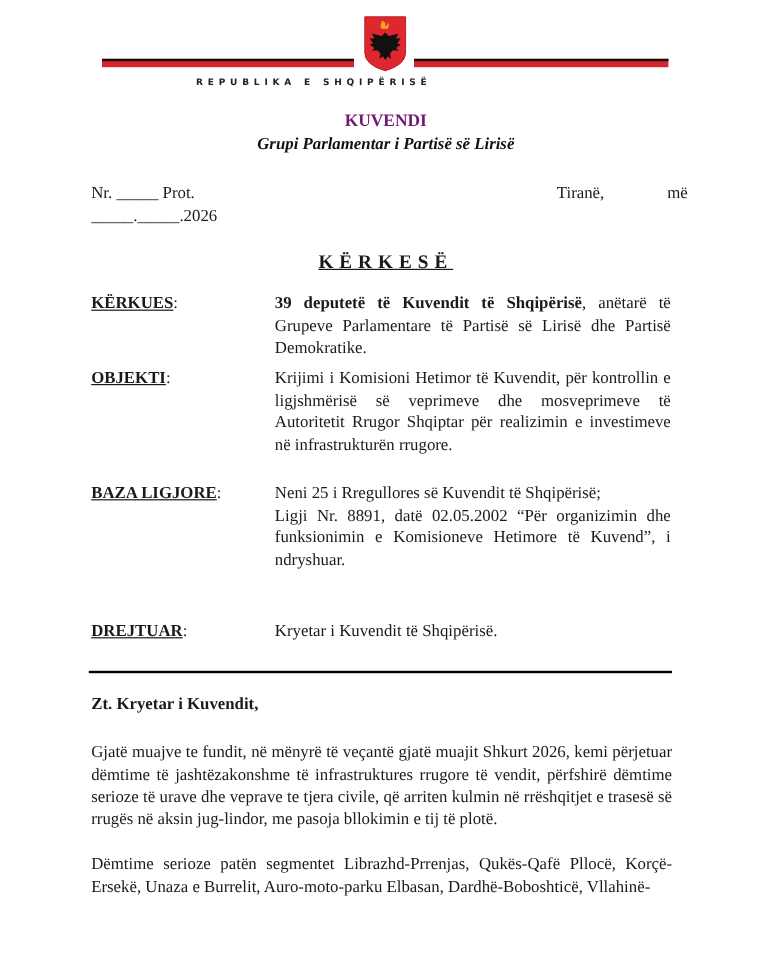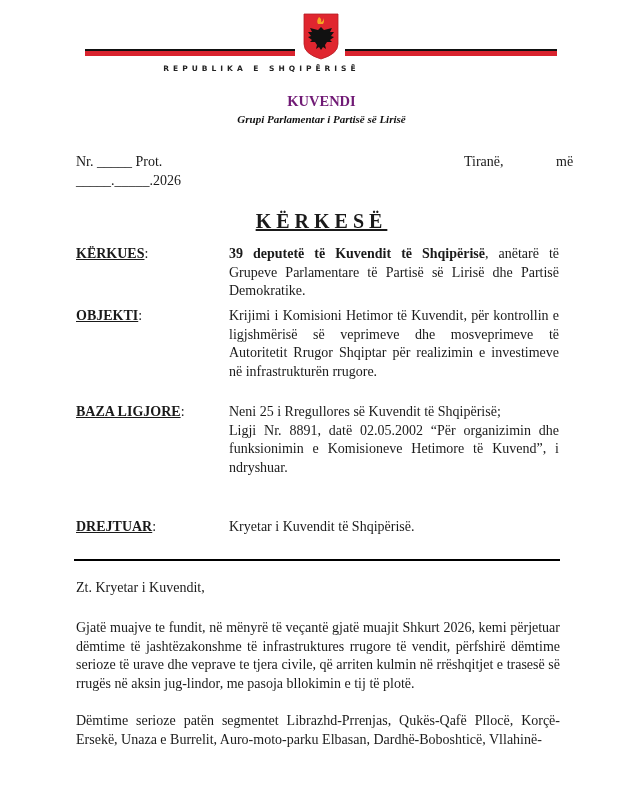--- a/index.html
+++ b/index.html
@@ -21,47 +21,47 @@
       position: absolute; top: 64px; left: 0; width: 523px; text-align: center;
       font-family: "DejaVu Sans", sans-serif; font-weight: bold; font-size: 7.5px;
       letter-spacing: 4px; color: #222;
     }
     .kuvendi {
       position: absolute; top: 93px; left: 0; width: 643px; text-align: center;
       font-weight: bold; font-size: 14.5px; color: #701a75;
     }
     .group {
       position: absolute; top: 113px; left: 0; width: 643px; text-align: center;
-      font-weight: bold; font-style: italic; font-size: 11px; color: #111;
+      font-weight: bold; font-style: italic; font-size: 14px; color: #111;
     }
     .txt { font-size: 14px; line-height: 18.5px; }
     .nr-line {
       position: absolute; top: 153px; left: 76px; width: 500px;
     }
     .nr-line .right-part { position: absolute; left: 372px; top: 0; margin-left: 16px; }
     .nr-line .me { position: absolute; left: 480px; top: 0; }
     .date-line { position: absolute; top: 172px; left: 76px; }
     .title {
       position: absolute; top: 210px; left: 0; width: 643px; text-align: center;
-      font-weight: bold; font-size: 20px; letter-spacing: 5px;
+      font-weight: bold; font-size: 16px; letter-spacing: 5px;
     }
     .title span { text-decoration: underline; }
     .row { position: absolute; left: 76px; width: 484px; }
     .row .label {
       position: absolute; left: 0; top: 0; font-weight: bold;
     }
     .row .label .u { text-decoration: underline; }
     .row .label .colon { font-weight: normal; }
     .row .value { position: absolute; left: 153px; width: 330px; text-align: justify; }
     .row .value p { margin: 0; }
     .b { font-weight: bold; }
     .separator {
       position: absolute; top: 559px; left: 74px; width: 486px; height: 2px; background: #000;
     }
-    .greeting { position: absolute; top: 579px; left: 76px; }
+    .greeting { position: absolute; top: 579px; left: 76px; font-weight: bold; }
     .para {
       position: absolute; left: 76px; width: 484px; text-align: justify; margin: 0;
     }
   </style>
 </head>
 <body>
 
 <div class="header-line hl-left"></div>
 <div class="header-line hl-right"></div>
 

